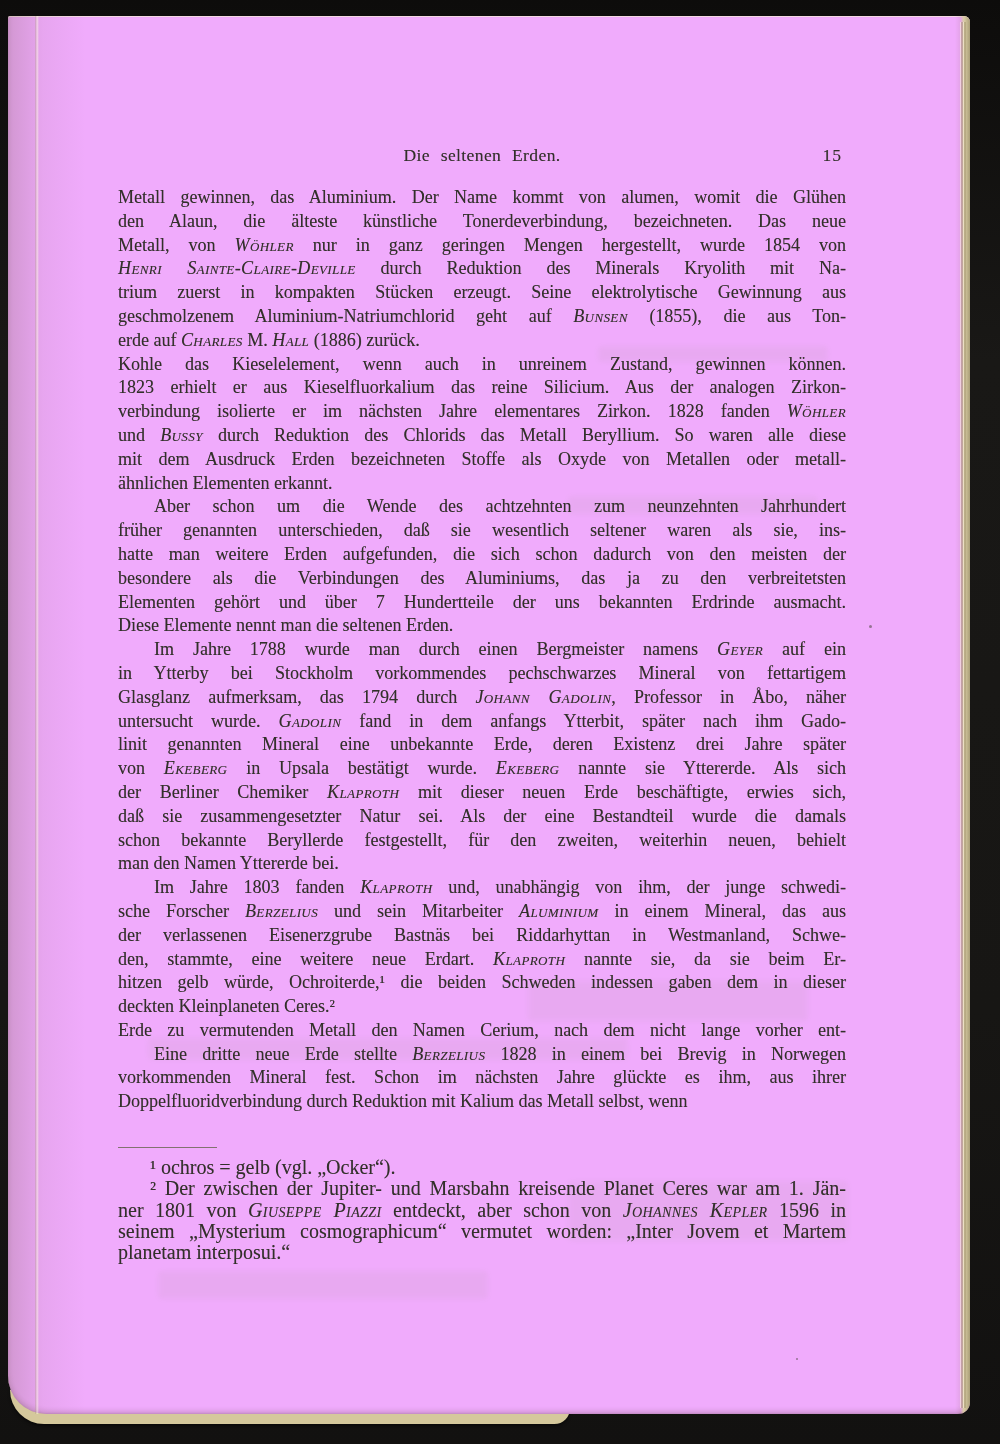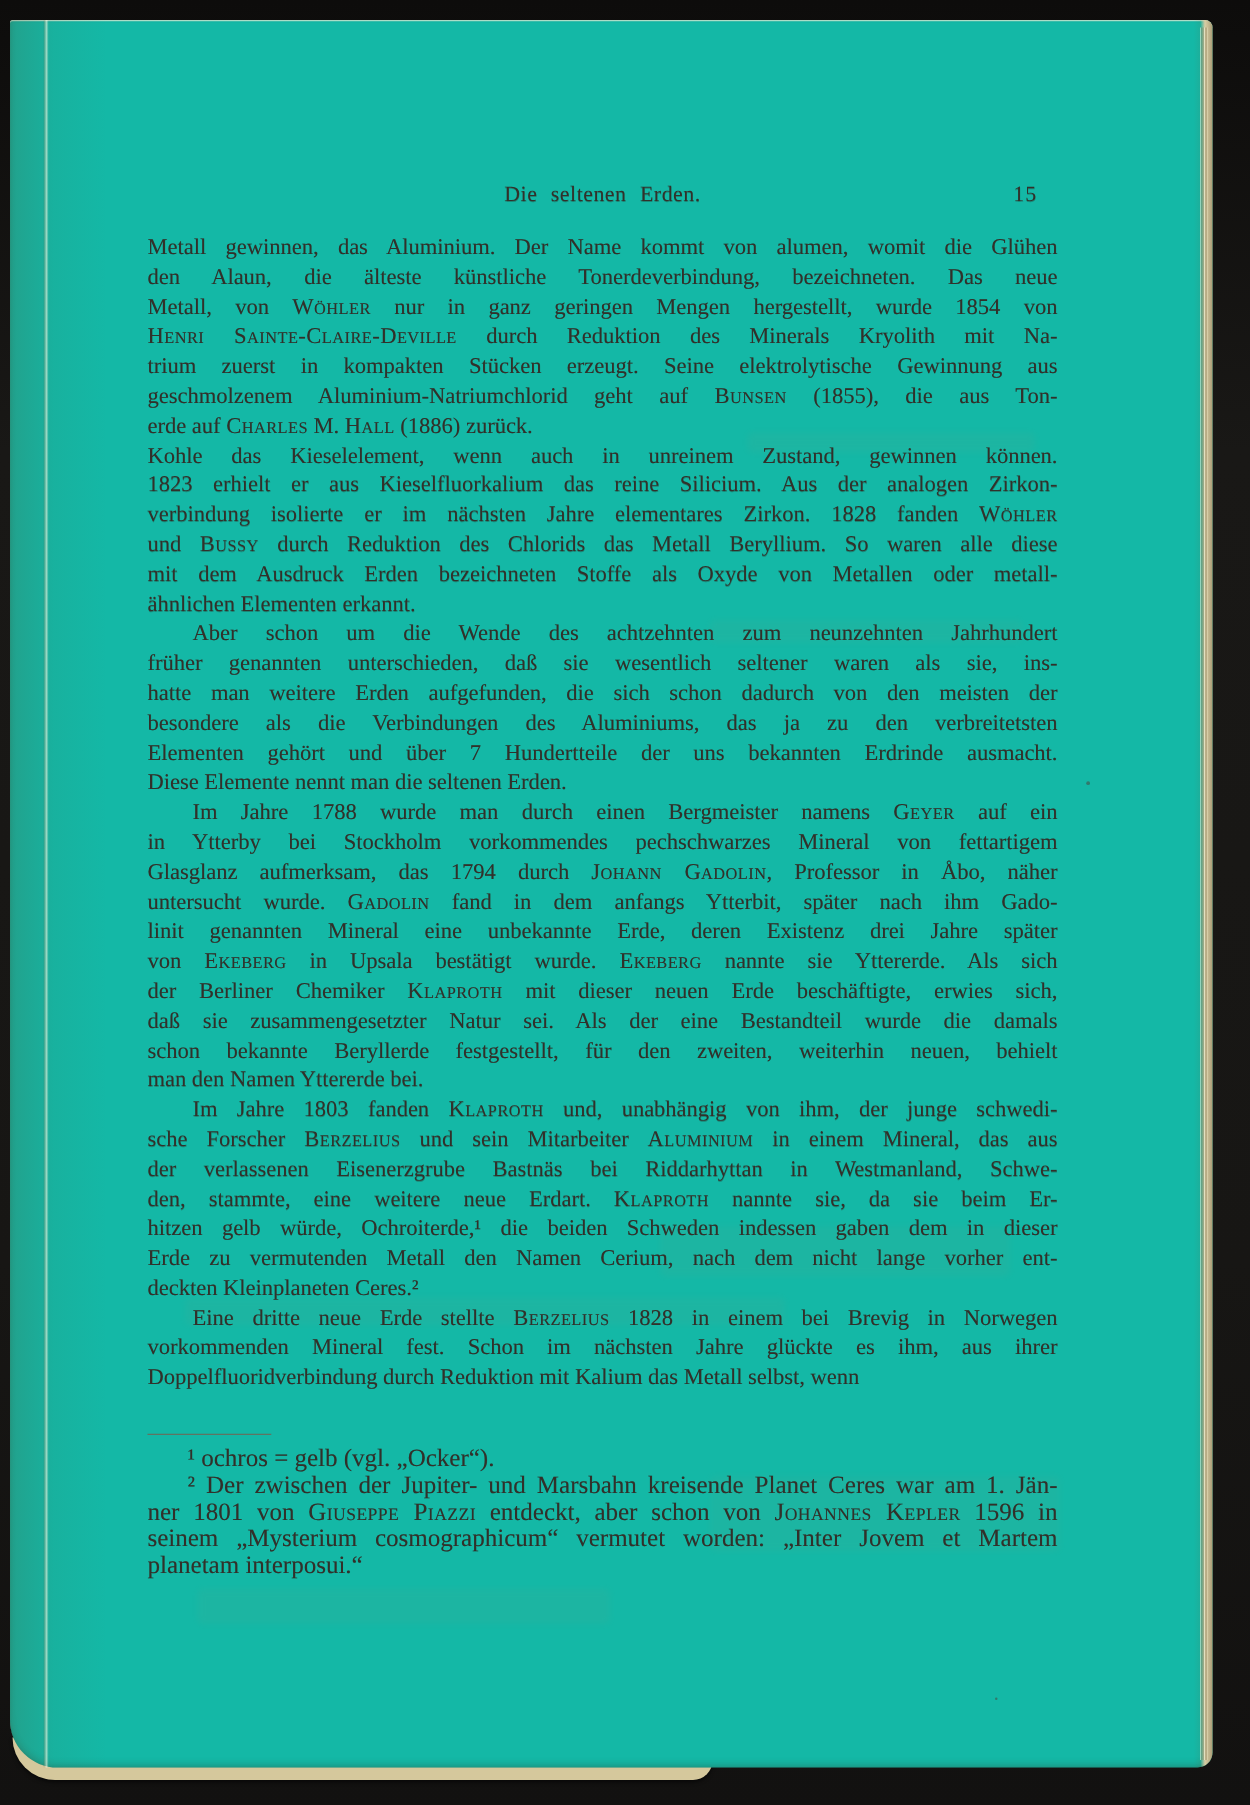--- a/index.html
+++ b/index.html
@@ -38,29 +38,29 @@
   .right-edge::before{
     content:"";position:absolute;right:4px;top:6px;bottom:6px;width:6px;
     background:repeating-linear-gradient(90deg,rgba(255,248,222,0.5) 0 1px,rgba(140,125,90,0.35) 1px 3px);
   }
   .textblock{position:absolute;left:110px;width:728px;color:#32302a;}
   .header-row{
     top:129px;height:22px;font-size:17.5px;
     text-shadow:0.2px 0.2px 0 rgba(45,40,30,0.35);
   }
   .header-title{display:block;text-align:center;word-spacing:6px;letter-spacing:0.4px;}
-  .header-pagenum{position:absolute;right:16px;top:0;letter-spacing:1px;}
+  .header-pagenum{position:absolute;right:4px;top:0;letter-spacing:1px;}
   .body-text{
     top:170px;font-size:18px;line-height:23.8px;
     text-shadow:0.2px 0.2px 0 rgba(45,40,30,0.35);
   }
   .line{text-align:justify;text-align-last:justify;white-space:normal;}
   .line.last{text-align-last:left;}
   .line.ind{text-indent:36px;}
-  .sc{font-variant:small-caps;letter-spacing:0.4px;}
+  .sc{font-variant:small-caps;letter-spacing:0.4px;font-style:italic;}
   .fn-rule{
     position:absolute;left:110px;top:1131px;width:99px;height:1px;
     background:#6f6756;opacity:0.85;
   }
   .footnotes{
     top:1141px;font-size:20px;line-height:21.3px;
     text-shadow:0.15px 0.15px 0 rgba(45,40,30,0.3);
   }
   .footnotes .line.ind{text-indent:32px;}
   .smudge{
@@ -70,21 +70,21 @@
   .speck{
     position:absolute;width:3px;height:3px;border-radius:50%;
     background:#4a463c;opacity:0.55;z-index:3;
   }
 </style>
 </head>
 <body>
 
 <div class="page-under"></div>
 
-<div class="page" style="background-color: #14b8a6;">
+<div class="page" style="background-color: #f0abfc;">
   <div class="smudge" style="left:590px;top:330px;width:230px;height:16px;"></div>
   <div class="smudge" style="left:560px;top:480px;width:250px;height:18px;"></div>
   <div class="smudge" style="left:520px;top:965px;width:280px;height:40px;"></div>
   <div class="smudge" style="left:140px;top:1022px;width:480px;height:22px;"></div>
   <div class="smudge" style="left:560px;top:1165px;width:280px;height:60px;"></div>
   <div class="smudge" style="left:150px;top:1255px;width:330px;height:28px;"></div>
 
   <div class="spine-shadow"></div>
   <div class="crease"></div>
   <div class="right-edge"></div>
@@ -131,22 +131,22 @@
         <div class="line">daß sie zusammengesetzter Natur sei. Als der eine Bestandteil wurde die damals</div>
         <div class="line">schon bekannte Beryllerde festgestellt, für den zweiten, weiterhin neuen, behielt</div>
         <div class="line last">man den Namen Yttererde bei.</div>
       </div>
       <div class="para">
         <div class="line ind">Im Jahre 1803 fanden <span class="sc">Klaproth</span> und, unabhängig von ihm, der junge schwedi-</div>
         <div class="line">sche Forscher <span class="sc">Berzelius</span> und sein Mitarbeiter <span class="sc">Aluminium</span> in einem Mineral, das aus</div>
         <div class="line">der verlassenen Eisenerzgrube Bastnäs bei Riddarhyttan in Westmanland, Schwe-</div>
         <div class="line">den, stammte, eine weitere neue Erdart. <span class="sc">Klaproth</span> nannte sie, da sie beim Er-</div>
         <div class="line">hitzen gelb würde, Ochroiterde,¹ die beiden Schweden indessen gaben dem in dieser</div>
+        <div class="line last">deckten Kleinplaneten Ceres.²</div>
         <div class="line">Erde zu vermutenden Metall den Namen Cerium, nach dem nicht lange vorher ent-</div>
-        <div class="line last">deckten Kleinplaneten Ceres.²</div>
       </div>
       <div class="para">
         <div class="line ind">Eine dritte neue Erde stellte <span class="sc">Berzelius</span> 1828 in einem bei Brevig in Norwegen</div>
         <div class="line">vorkommenden Mineral fest. Schon im nächsten Jahre glückte es ihm, aus ihrer</div>
         <div class="line last">Doppelfluoridverbindung durch Reduktion mit Kalium das Metall selbst, wenn</div>
       </div>
     </div>
 
   <div class="fn-rule"></div>
 

